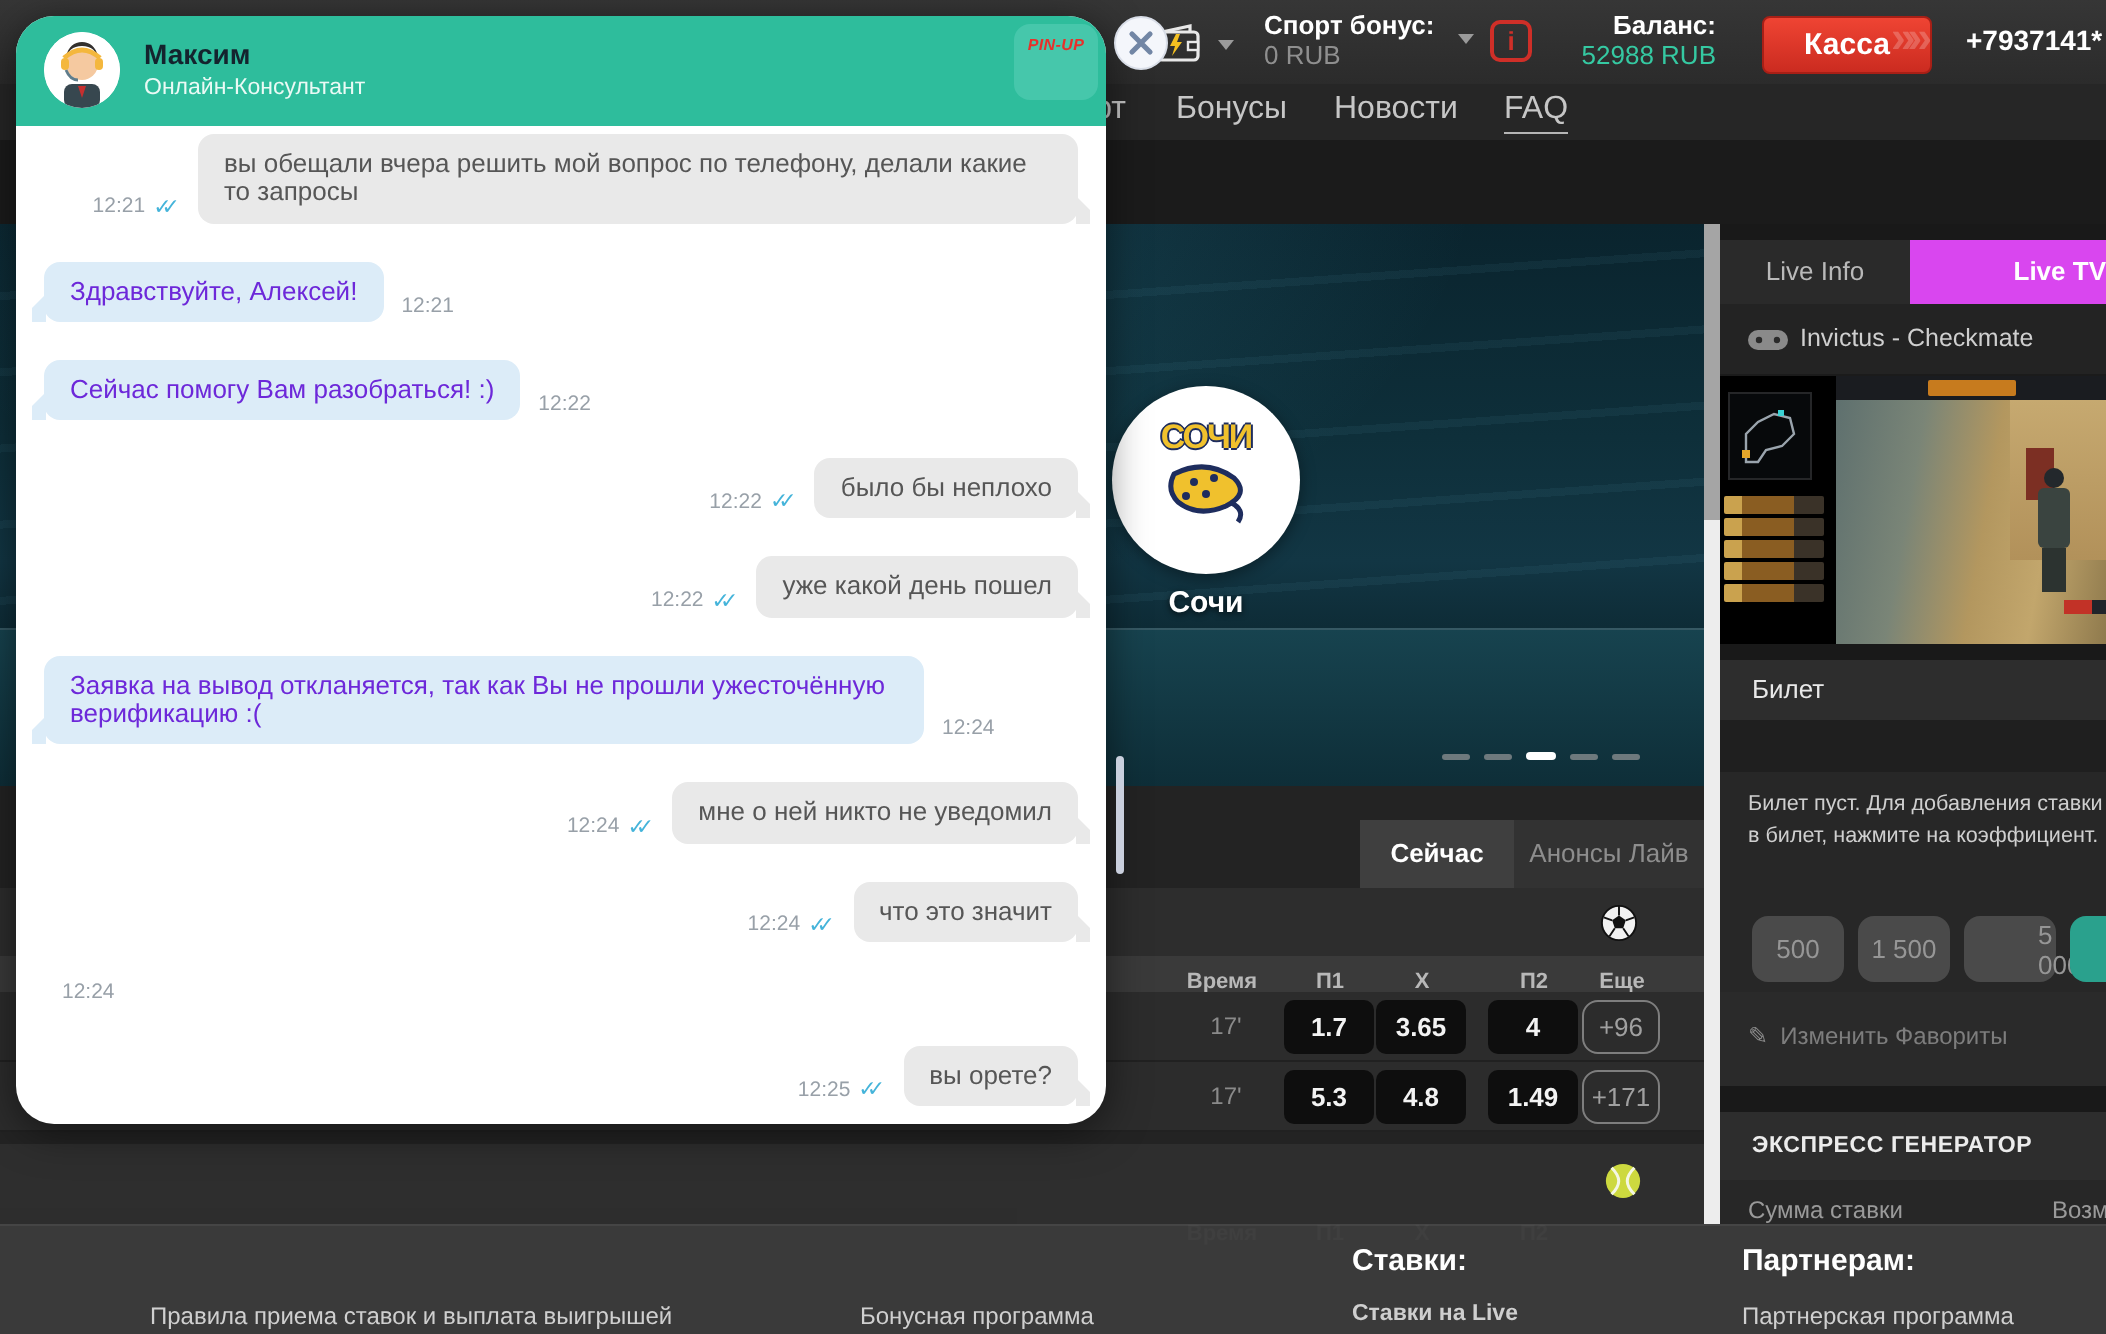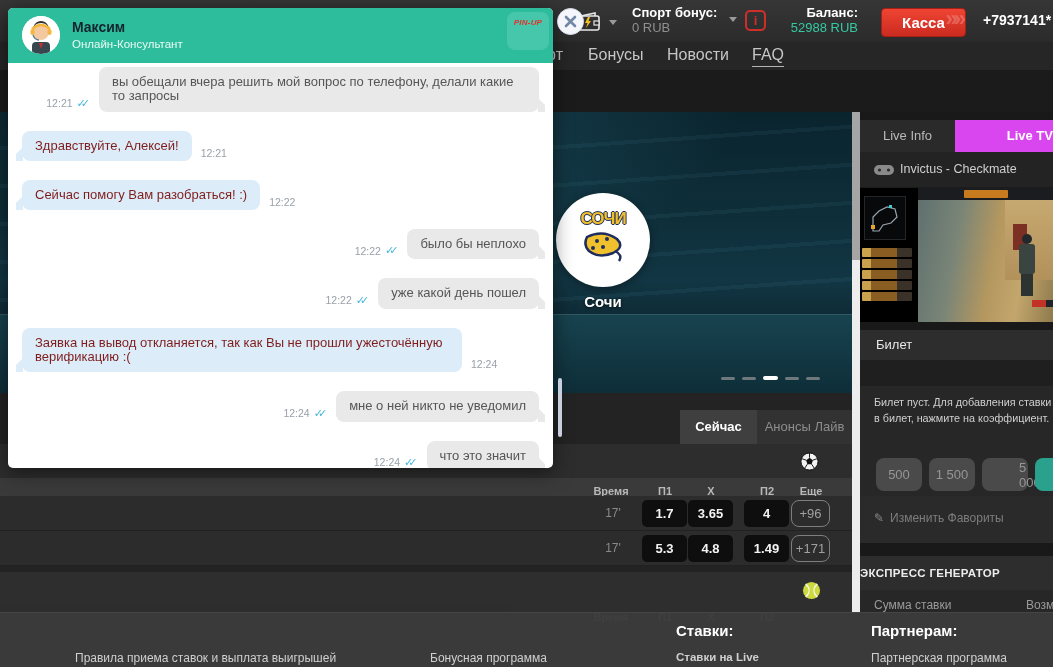--- a/index.html
+++ b/index.html
@@ -111,46 +111,46 @@
   .ticket-body{position:absolute;left:0;top:274px;width:193px;height:110px;background:#272727;}
   .ticket-empty{position:absolute;left:14px;top:8px;width:178px;color:#cfcfcf;font-size:10.8px;line-height:16px;}
   .amt-btn{position:absolute;top:72px;width:46px;height:33px;background:#4a4a4a;border:none;border-radius:8px;color:#969696;font-size:13px;cursor:pointer;}
   .amt-0{left:16px;}.amt-1{left:69px;}.amt-2{left:122px;padding-left:37px;}
   .amt-accent{position:absolute;left:175px;top:72px;width:40px;height:33px;background:#2aa18d;border:none;border-radius:8px;cursor:pointer;}
   .fav-block{position:absolute;left:0;top:384px;width:193px;height:47px;background:#2a2a2a;}
   .fav-inner{position:absolute;left:14px;top:15px;color:#7d7d7d;font-size:12px;cursor:pointer;}
   .pencil-icon{color:#8a8a8a;font-style:normal;margin-right:6px;}
   .pencil-icon::before{content:"\270E";}
   .sb-expressgap{top:431px;height:13px;}
-  .express-bar{position:absolute;left:0;top:444px;width:193px;height:34px;background:#2d2d2d;color:#ececec;font-weight:bold;font-size:11.5px;line-height:34px;letter-spacing:.3px;}
+  .express-bar{position:absolute;left:0;top:444px;width:193px;height:34px;background:#2d2d2d;color:#ececec;font-weight:bold;font-size:11.5px;line-height:34px;padding-left:16px;letter-spacing:.3px;}
   .stake-row{position:absolute;left:0;top:478px;width:193px;height:22px;background:#272727;}
   .stake-label{position:absolute;left:14px;top:8px;color:#9a9a9a;font-size:12px;white-space:nowrap;}
   .payout-label{position:absolute;left:166px;top:8px;color:#9a9a9a;font-size:12px;white-space:nowrap;}
 
   
   .footer{position:absolute;left:0;top:612px;width:1053px;height:55px;background:rgba(60,60,60,.94);border-top:1px solid rgba(255,255,255,.06);z-index:10;}
   .f-title{position:absolute;top:9px;color:#fff;font-weight:bold;font-size:15px;}
   .f-bets-t{left:676px;}.f-part-t{left:871px;}
   .f-link{position:absolute;top:38px;color:#cfcfcf;font-size:12px;cursor:pointer;white-space:nowrap;}
   .f-rules{left:75px;}.f-bonus{left:430px;}.f-bets{left:676px;font-weight:bold;font-size:11.5px;}.f-part{left:871px;}
 
   
-  .chat{position:absolute;left:8px;top:8px;width:545px;height:460px;background:#fff;border-radius:5px;box-shadow:0 4px 20px rgba(0,0,0,.5);z-index:40;overflow:hidden;}
+  .chat{position:absolute;left:8px;top:8px;width:545px;height:554px;background:#fff;border-radius:19px;box-shadow:0 4px 20px rgba(0,0,0,.5);z-index:40;overflow:hidden;}
   .chat-header{position:absolute;left:0;top:0;width:100%;height:55px;background:#2ebd9c;}
   .avatar{position:absolute;left:14px;top:8px;width:38px;height:38px;border-radius:50%;background:#fff;overflow:hidden;}
   .agent-name{position:absolute;left:64px;top:11px;color:#14242e;font-weight:bold;font-size:14px;}
   .agent-role{position:absolute;left:64px;top:30px;color:#eafaf5;font-size:11.5px;}
   .brand-tile{position:absolute;right:4px;top:4px;width:42px;height:38px;background:#46c7ab;border-radius:8px;text-align:center;}
   .brand-text{color:#e8302a;font-weight:bold;font-style:italic;font-size:8px;margin-top:6px;letter-spacing:.2px;}
   .messages{position:absolute;left:0;top:55px;width:100%;height:505px;overflow:hidden;padding:4px 14px 0 14px;}
   .msg{display:flex;align-items:flex-end;margin-bottom:19px;}
   .msg.left{justify-content:flex-start;}
   .msg.right{justify-content:flex-end;}
   .bubble{position:relative;max-width:440px;padding:8px 13px;border-radius:8px;font-size:13px;line-height:1.1;}
-  .msg.left .bubble{background:#dcecf8;color:#7f1d1d;}
+  .msg.left .bubble{background:#dcecf8;color:#6d28d9;}
   .msg.right .bubble{background:#e9e9e9;color:#565656;}
   .msg.left .bubble::after{content:"";position:absolute;left:-6px;bottom:0;border:7px solid transparent;border-right-color:#dcecf8;border-bottom-color:#dcecf8;border-left-width:0;}
   .msg.right .bubble::after{content:"";position:absolute;right:-6px;bottom:0;border:7px solid transparent;border-left-color:#e9e9e9;border-bottom-color:#e9e9e9;border-right-width:0;}
   .meta{display:flex;align-items:center;font-size:10.5px;color:#98a0a8;margin:0 9px 2px 9px;white-space:nowrap;}
   .checks{color:#45b4da;font-size:11px;letter-spacing:-5px;margin-left:4px;padding-right:5px;}
   .checks::after{content:"\2713\2713";}
   .chat-input{position:absolute;left:22px;top:577px;width:501px;height:63px;border:1.5px solid #e4e7f0;border-radius:10px;background:#fff;}
   .text-field{position:absolute;left:12px;top:7px;width:380px;height:22px;border:none;outline:none;font-size:13px;color:#444;}
   .text-field::placeholder{color:#b6bdc9;}
   .smiley-btn{position:absolute;right:44px;top:8px;width:20px;height:20px;cursor:pointer;}

